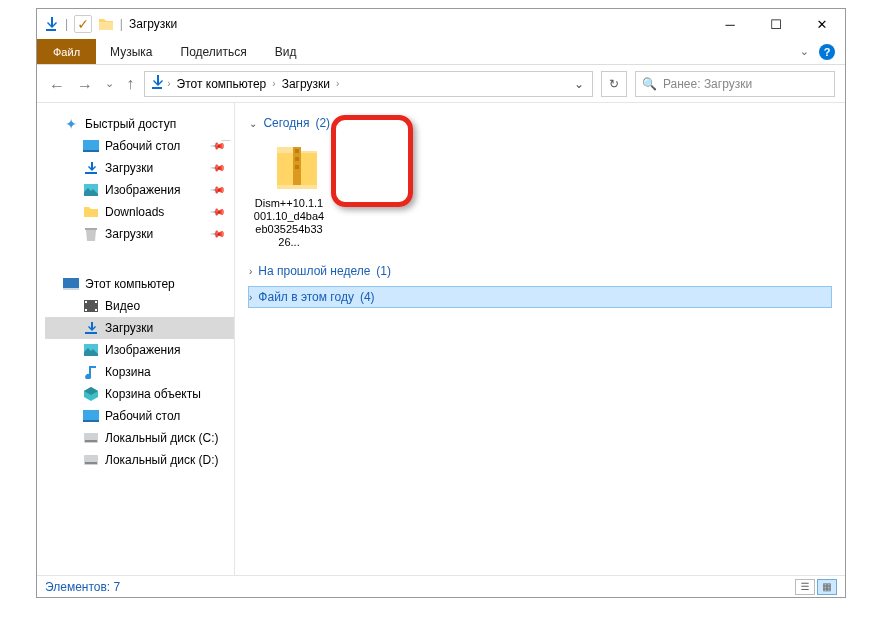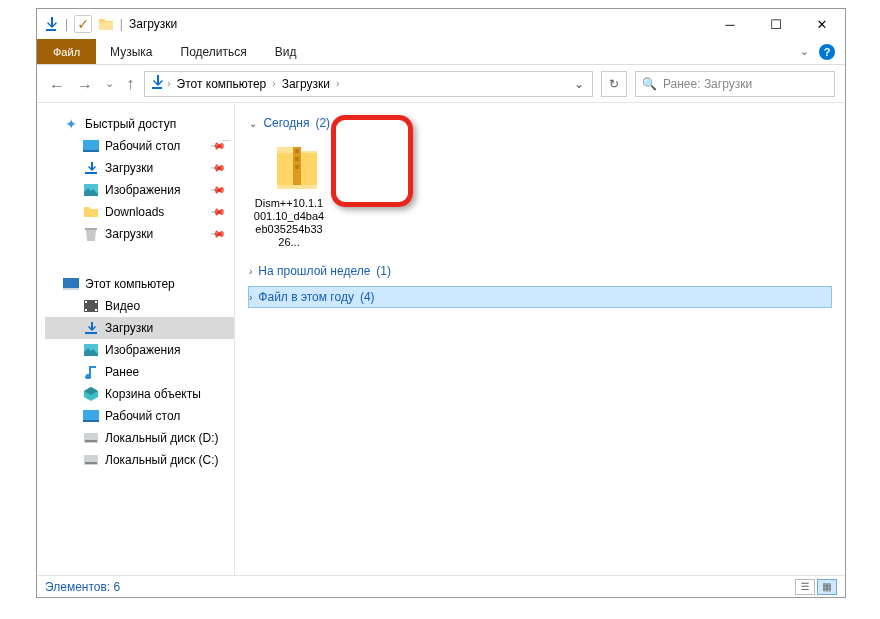--- a/index.html
+++ b/index.html
@@ -216,21 +216,21 @@
               </svg>
             </span>
             <span class="lbl">Изображения</span>
           </div>
         <div class="node indent">
             <span class="ico">
               <svg width="12" height="14" viewBox="0 0 12 14">
                 <path fill="#2a8fd8" d="M4 1h7v2H6v8a3 3 0 11-2-2z"></path>
               </svg>
             </span>
-            <span class="lbl">Ранее</span>
+            <span class="lbl">Корзина</span>
           </div>
         <div class="node indent">
             <span class="ico">
               <svg width="14" height="14" viewBox="0 0 14 14">
                 <path fill="#3dbec9" d="M7 0l7 4v6l-7 4-7-4V4z"></path>
                 <path fill="#2a8f99" d="M7 0l7 4-7 4-7-4z"></path>
               </svg>
             </span>
             <span class="lbl">Корзина объекты</span>
           </div>
@@ -243,30 +243,30 @@
             </span>
             <span class="lbl">Рабочий стол</span>
           </div>
         <div class="node indent">
             <span class="ico">
               <svg width="14" height="10" viewBox="0 0 14 10">
                 <rect fill="#cfd3d6" width="14" height="10" rx="1"></rect>
                 <rect fill="#888" x="1" y="7" width="12" height="2"></rect>
               </svg>
             </span>
-            <span class="lbl">Локальный диск (D:)</span>
+            <span class="lbl">Локальный диск (C:)</span>
           </div>
         <div class="node indent">
             <span class="ico">
               <svg width="14" height="10" viewBox="0 0 14 10">
                 <rect fill="#cfd3d6" width="14" height="10" rx="1"></rect>
                 <rect fill="#888" x="1" y="7" width="12" height="2"></rect>
               </svg>
             </span>
-            <span class="lbl">Локальный диск (C:)</span>
+            <span class="lbl">Локальный диск (D:)</span>
           </div>
       </div>
       <div class="sb-scroll">
           <span class="dash">—</span>
         </div>
     </div>
 
     <div class="main">
       <div class="grp">
         <div class="grp-head">
@@ -304,20 +304,20 @@
         <div class="grp-head grp-sel">
           <span class="arr">›</span>
           <span>Файл в этом году</span>
           <span class="cnt">(4)</span>
         </div>
       </div>
     </div>
   </div>
 
   <div class="status">
-    <span>Элементов: 6</span>
+    <span>Элементов: 7</span>
     <div class="view">
       <div class="vbtn">☰</div>
       <div class="vbtn active">▦</div>
     </div>
   </div>
 
 </div>
 
 </body></html>

